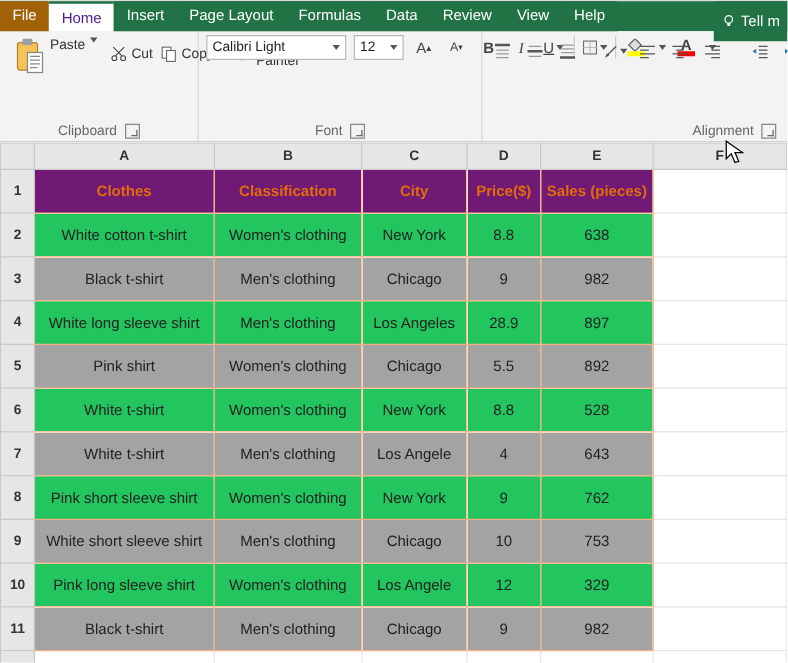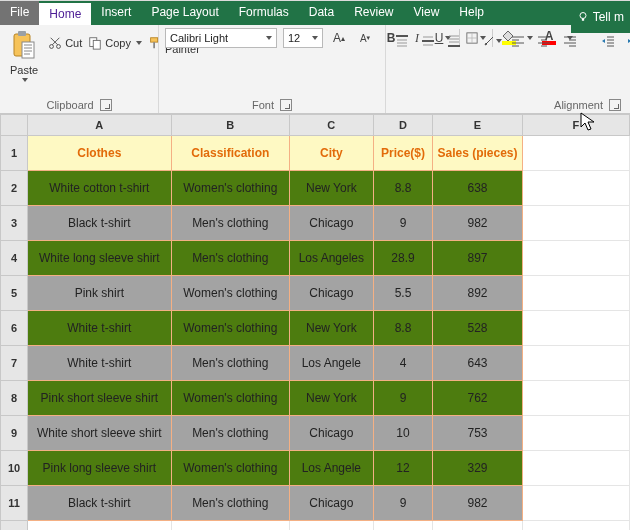--- a/index.html
+++ b/index.html
@@ -1,55 +1,55 @@
 <!DOCTYPE html>
 <html><head>
 <meta charset="utf-8">
 <style>
   html,body{margin:0;padding:0;font-family:"Segoe UI",Arial,sans-serif;font-size:12px;color:#222;background:#fff;width:630px;height:530px;overflow:hidden}
   
   .tabs{display:flex;align-items:stretch;height:24px;background:#fff;border-top:1px solid #dcdcdc}
   .tab{padding:4px 10px 0;color:#fff;background:#217346;font-size:12px;cursor:pointer}
   .tab:not(.active){background:#217346;color:#fff}
   .tab.active{background:#fff;color:#4c1d95;border-top:2px solid #217346}
-  .tab.file{background:#737373;color:#fff}
+  .tab.file{background:#a16207;color:#fff}
   .tellme{margin-left:auto;display:flex;align-items:center;gap:4px;padding:16px 6px;color:#fff;background:#217346}
   .tabs{background:#217346}
   .tab{background:#217346}
   .tab.active{background:#fff}
   
   .ribbon{display:flex;background:#f3f3f3;border-bottom:1px solid #c8c8c8;height:88px}
   .group{border-right:1px solid #d8d8d8;padding:3px 6px 1px;display:flex;flex-direction:column;justify-content:space-between}
   .group-body{display:flex;align-items:flex-start;gap:4px;flex:1}
   .group-label{text-align:center;font-size:11px;color:#666;display:flex;justify-content:center;align-items:center;gap:6px;padding-bottom:1px}
   .dlaunch{width:10px;height:10px;border:1px solid #888;position:relative}
   .dlaunch::after{content:"";position:absolute;right:1px;bottom:1px;width:4px;height:4px;border-right:1px solid #666;border-bottom:1px solid #666}
-  .vbtn{display:flex;flex-direction:column;align-items:center;justify-content:flex-start;padding:2px 4px;gap:2px;cursor:pointer}
+  .vbtn{display:flex;flex-direction:row;justify-content:flex-start;padding:2px 4px;gap:2px;cursor:pointer}
   .vbtn .lbl{font-size:11px;color:#333}
   .stack{display:flex;gap:2px}
   .row{display:flex;align-items:center;gap:6px}
   .mini{display:flex;align-items:center;gap:3px;font-size:11px;color:#333;cursor:pointer;padding:1px 2px}
   .dd{width:0;height:0;border-left:3px solid transparent;border-right:3px solid transparent;border-top:4px solid #555;display:inline-block;margin-left:2px}
   .sel{border:1px solid #b9b9b9;background:#fff;height:18px;display:flex;align-items:center;padding:0 4px;font-size:11px}
   .iconbtn{width:20px;height:20px;display:flex;align-items:center;justify-content:center;cursor:pointer;color:#444}
   .iconbtn.b{font-weight:bold}
   .iconbtn.i{font-style:italic;font-family:Georgia,serif}
   .iconbtn.u{text-decoration:underline}
   .swatch{width:14px;height:4px}
   
   .gridwrap{height:calc(530px - 24px - 88px);overflow:hidden;background:#fff}
   table.grid{border-collapse:collapse;table-layout:fixed}
   .colhdr,.rowhdr{background:#e6e6e6;border:1px solid #c8c8c8;color:#333;text-align:center;font-size:11px}
   .colhdr{height:18px}
   .rowhdr{width:26px}
   td.cell{border:1px solid #d0d0d0;height:34px;text-align:center;font-size:12px;padding:0 4px;overflow:hidden;white-space:nowrap}
   td.blank{border:1px solid #e5e5e5}
   
-  .thdr{background:#fef9c3;color:#e26b0a;font-weight:bold;border:1px solid #f4b084!important}
-  .band0{background:#4d7c0f;border:1px solid #f4b084!important}
+  .thdr{background:#701a75;color:#e26b0a;font-weight:bold;border:1px solid #f4b084!important}
+  .band0{background:#22c55e;border:1px solid #f4b084!important}
   .band1{background:#a3a3a3;border:1px solid #f4b084!important}
   .cursor-arrow{position:absolute;pointer-events:none}
   svg{display:block}
 </style>
 </head>
 <body>
 
 <div class="tabs">
   <div class="tab file">File</div>
   <div class="tab active">Home</div>

